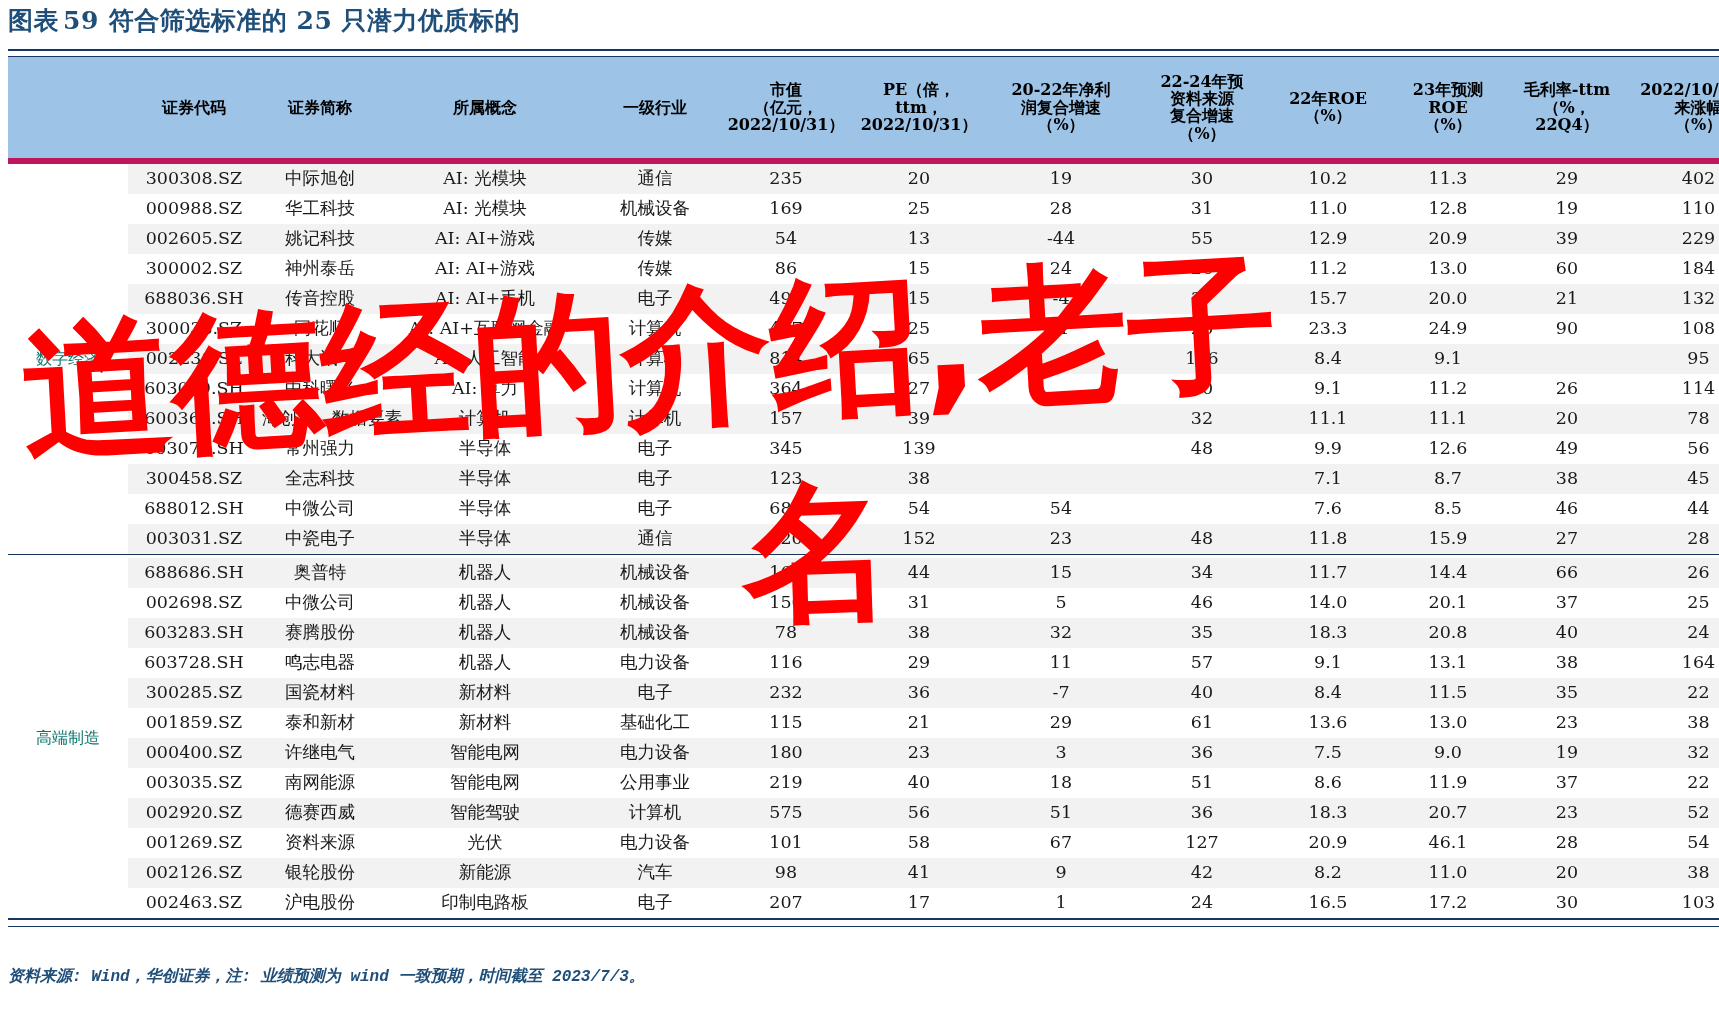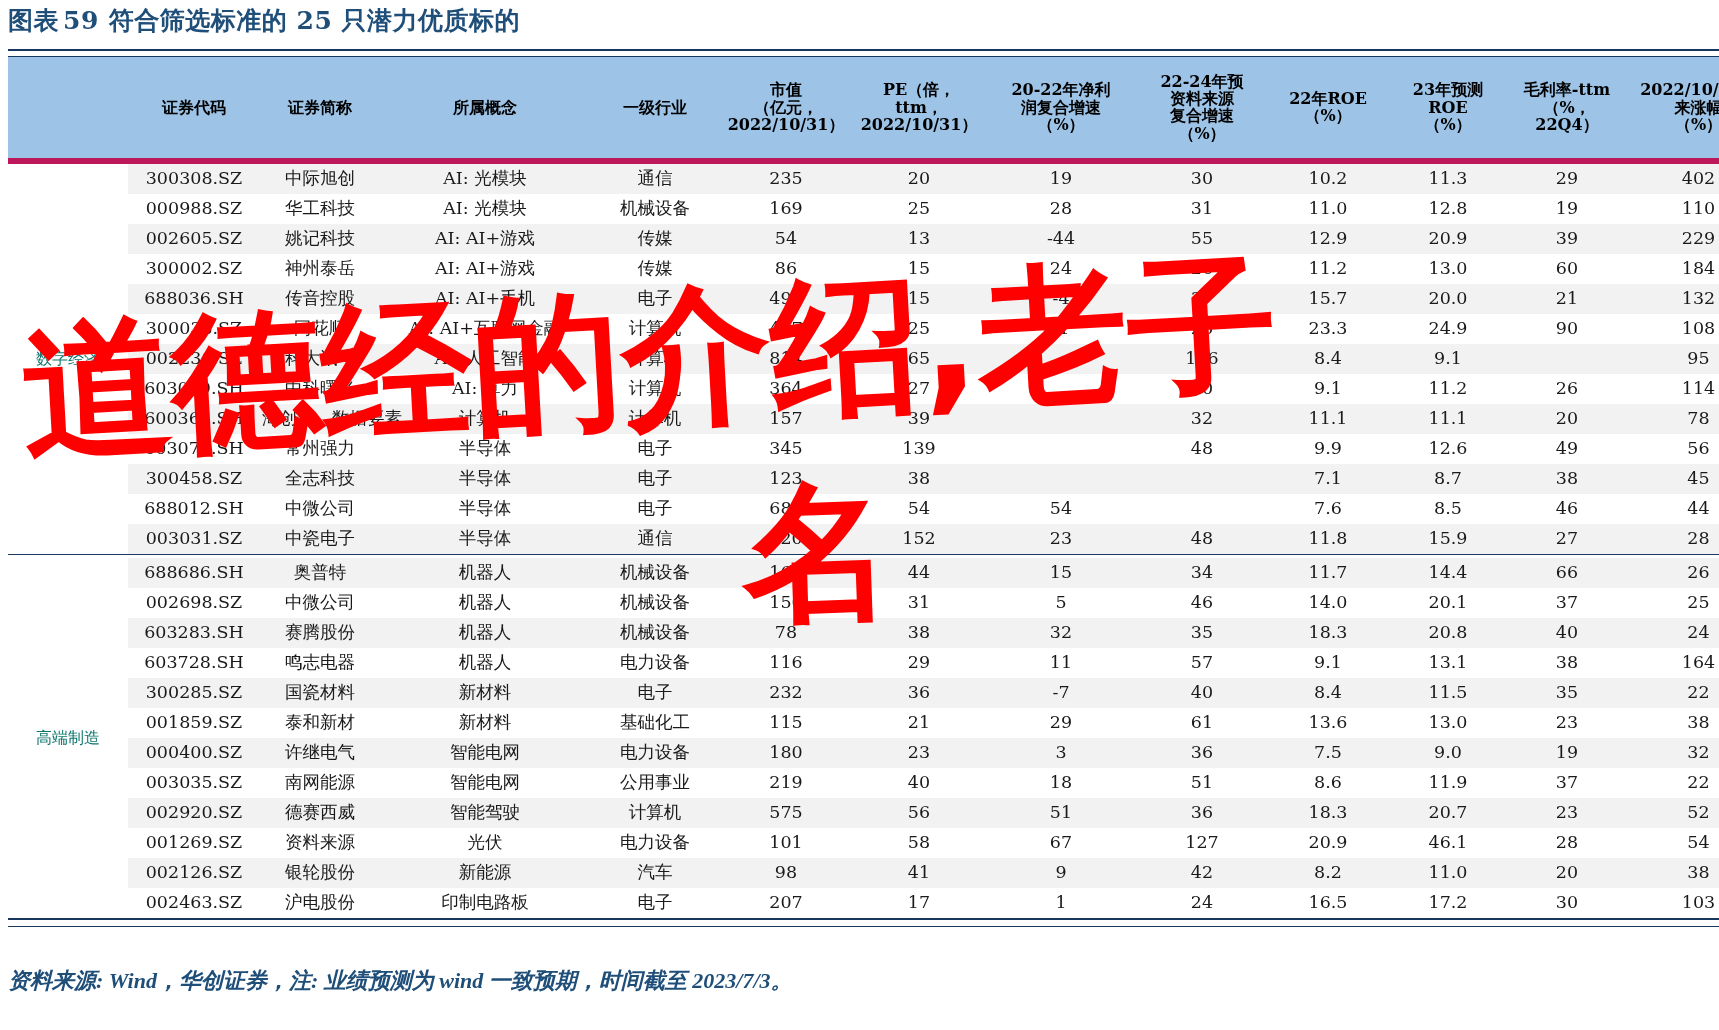--- a/index.html
+++ b/index.html
@@ -109,24 +109,24 @@
   col.c-roe   { width: 120px; }
   col.c-roe23 { width: 120px; }
   col.c-gm    { width: 118px; }
   col.c-chg   { width: 145px; }
 
   
   .source {
     position: absolute;
     left: 8px;
     top: 966px;
-    font-family: Liberation Serif, serif;
+    font-family: Liberation Mono, monospace;
     font-style: italic;
     font-weight: bold;
-    font-size: 22px;
+    font-size: 16px;
     color: #1F4E79;
     white-space: nowrap;
   }
 
   
   .watermark {
     position: absolute;
     left: 0;
     top: 0;
     width: 1719px;

